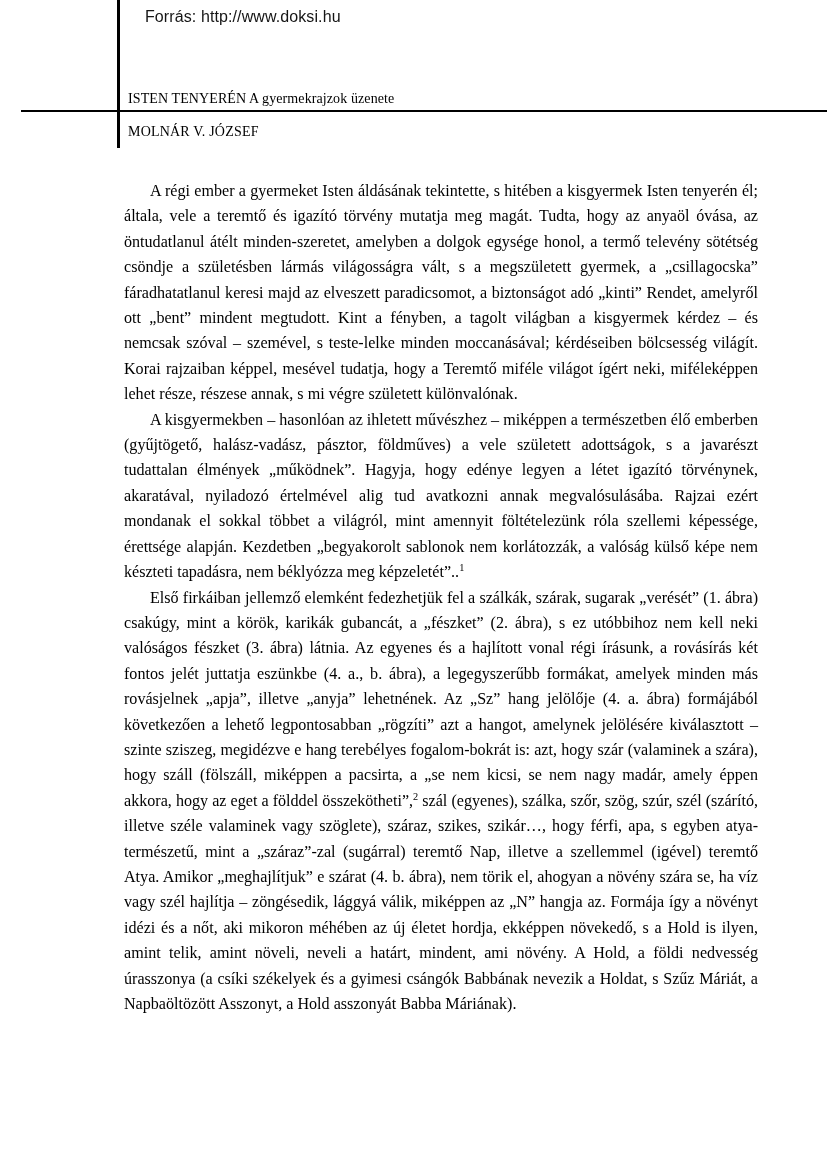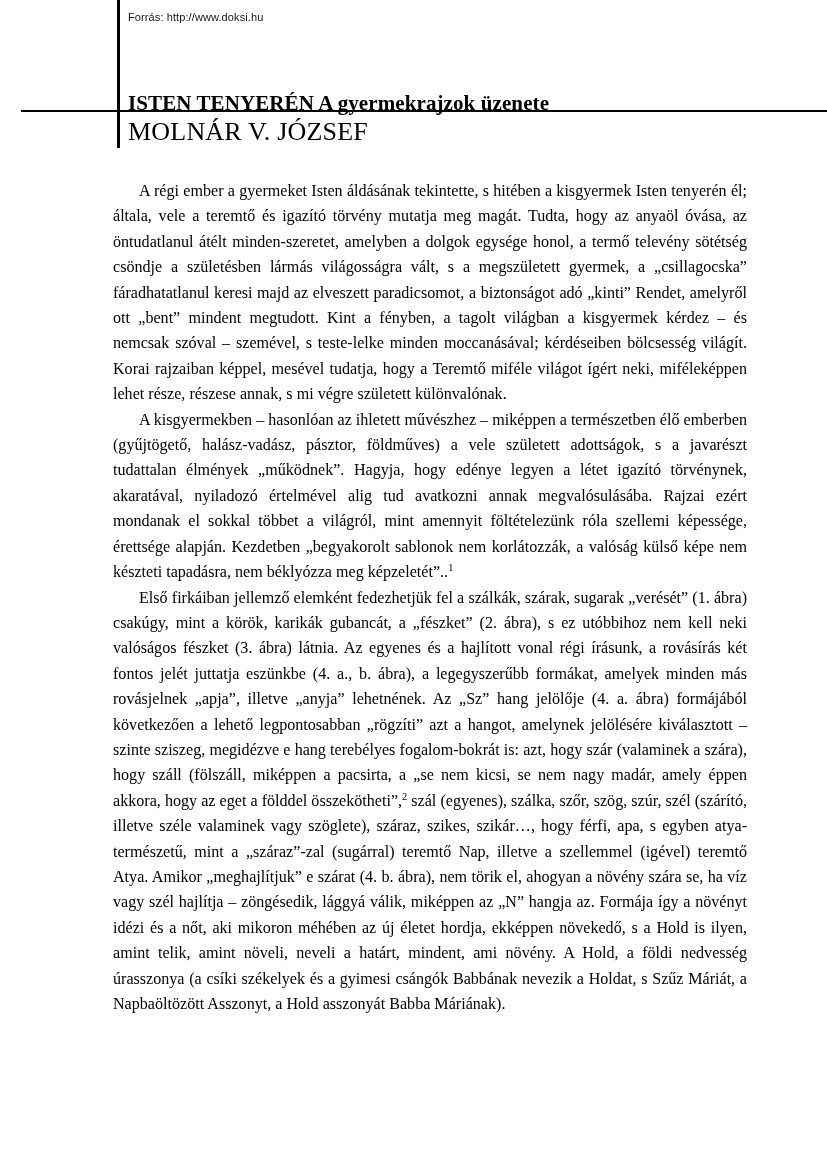--- a/index.html
+++ b/index.html
@@ -20,24 +20,24 @@
   
   .page {
     position: absolute;
     inset: 0;
     background: #ffffff;
   }
 
   
   .source-note {
     position: absolute;
-    left: 128px;
+    left: 145px;
     top: 10px;
     font-family: "Liberation Sans", "DejaVu Sans", sans-serif;
-    font-size: 11px;
+    font-size: 16px;
     line-height: 14px;
     color: #151515;
     letter-spacing: 0.1px;
     white-space: nowrap;
   }
 
   
   .rule-vertical {
     position: absolute;
     left: 117px;
@@ -53,41 +53,41 @@
     width: 806px;
     height: 2px;
     background: #000000;
   }
 
   
   .doc-title {
     position: absolute;
     left: 128px;
     top: 76px;
-    font-size: 21px;
+    font-size: 14px;
     line-height: 27px;
-    font-weight: bold;
+    font-weight: normal;
     letter-spacing: 0.1px;
     white-space: nowrap;
   }
   .doc-byline {
     position: absolute;
     left: 128px;
     top: 120px;
-    font-size: 26px;
+    font-size: 14px;
     line-height: 24px;
     font-weight: normal;
     letter-spacing: 0.2px;
     white-space: nowrap;
   }
 
   
   .body-column {
     position: absolute;
-    left: 113px;
+    left: 124px;
     top: 178px;
     width: 634px;
   }
   .body-column p {
     margin: 0;
     text-align: justify;
     text-justify: inter-word;
     font-size: 16.1px;
     line-height: 25.4px;
     text-indent: 26px;

